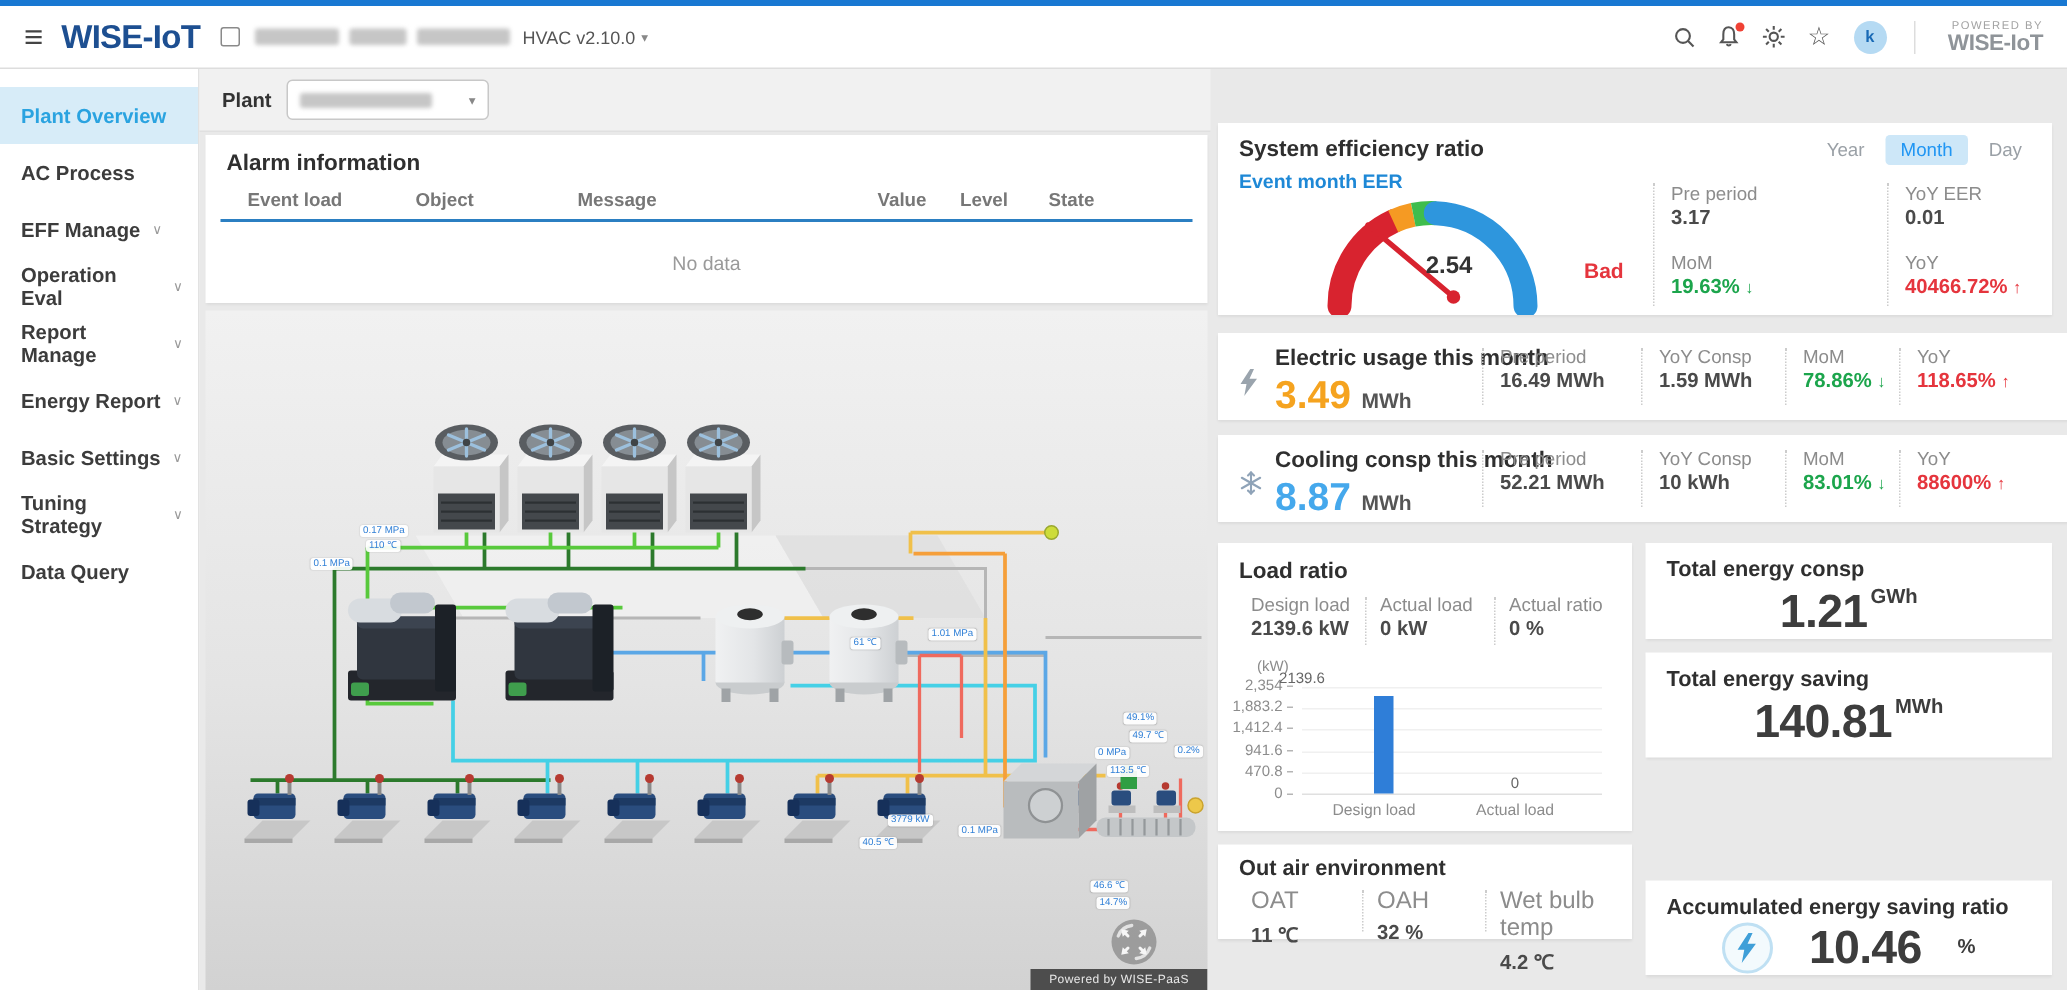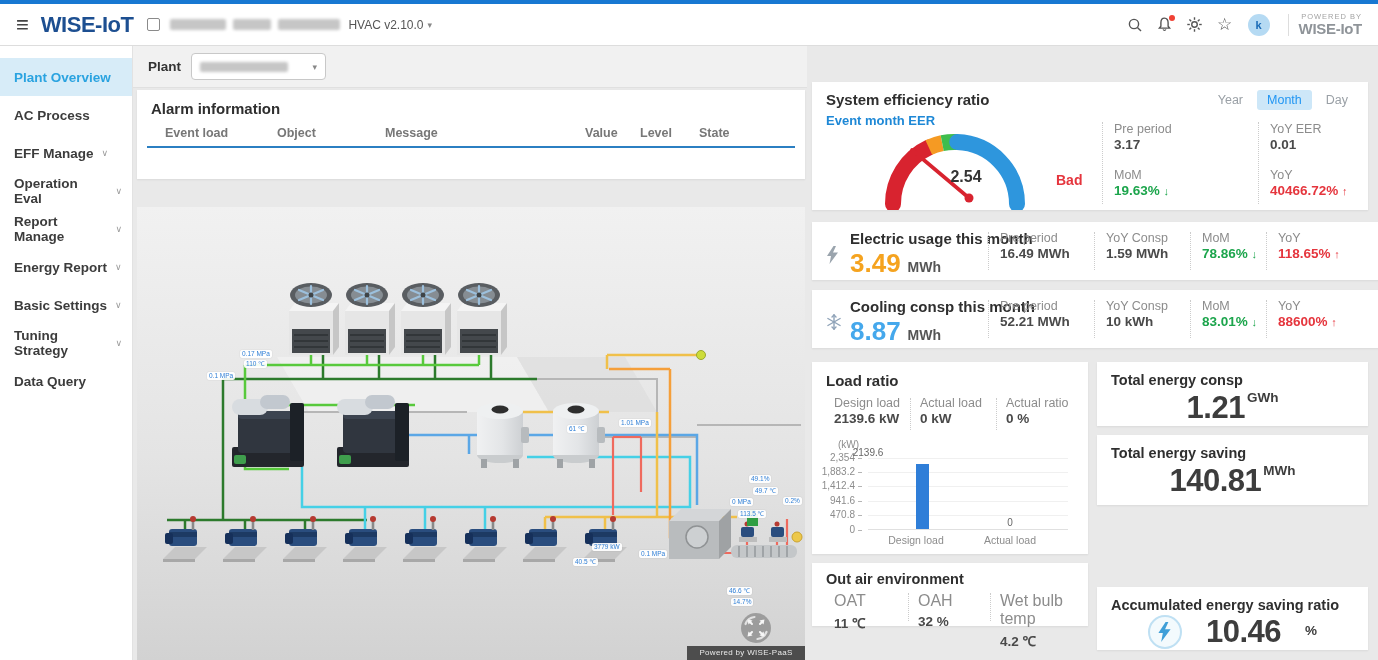--- a/index.html
+++ b/index.html
@@ -18,21 +18,21 @@
   .b1{width:56px}.b2{width:38px}.b3{width:62px}
   .apptitle { font-size:12px; color:#555; margin-right:4px; }
   .caret { font-size:9px; color:#888; }
   .hspacer { flex:1; }
   .hicon { width:30px; height:30px; display:flex; align-items:center; justify-content:center; position:relative; cursor:pointer; color:#555; }
   .hicon svg { display:block; }
   .bell-dot { position:absolute; top:5px; right:5px; width:6px; height:6px; border-radius:50%; background:#f04134; }
   .star-glyph { font-size:17px; color:#555; }
   .avatar { width:22px; height:22px; border-radius:50%; background:#b5daf3; color:#1869b5; font-size:11px; font-weight:700; display:flex; align-items:center; justify-content:center; margin:0 8px; cursor:pointer; }
   .hdr-divider { width:1px; height:22px; background:#ddd; margin:0 10px; }
-  .powered { text-align:right; margin-right:16px; line-height:1.05; }
+  .powered { text-align:right; margin-right:16px; line-height:1.05;margin-left:12px; }
   .powered .l1 { font-size:7.5px; color:#a3a3a3; letter-spacing:1px; }
   .powered .l2 { font-size:15px; font-weight:800; color:#8f9499; letter-spacing:-0.3px; }
 
   
   nav { position:absolute; left:0; top:46px; width:133px; height:614px; background:#fff; border-right:1px solid #e2e2e2; padding-top:12px; }
   .nav-item { height:38px; display:flex; align-items:center; padding:0 10px 0 14px; font-size:13.5px; color:#3c3c3c; font-weight:600; cursor:pointer; }
   .nav-item .chev { font-size:9px; color:#999; margin-left:8px; font-weight:400; }
   .nav-item.active { background:#d7ecf8; color:#2aa3e0; }
 
   
@@ -44,21 +44,21 @@
 
   
   .card { position:absolute; background:#fff; box-shadow:0 1px 2px rgba(0,0,0,.07); }
   .card-title { font-size:15px; font-weight:700; color:#2f2f2f; }
   .stat .lbl { font-size:12.5px; color:#8c8c8c; }
   .stat .val { font-size:13.5px; font-weight:700; color:#4a4a4a; margin-top:1px; }
   .green { color:#1ca54c !important; } .red { color:#e5353d !important; }
   .dots { position:absolute; border-left:1px dotted #ccc; }
 
   
-  .alarm { left:137px; top:90px; width:668px; height:89px; }
+  .alarm { left:137px; top:90px; width:668px; height:112px; }
   .alarm .card-title { position:absolute; left:14px; top:10px; }
   .alarm-head { position:absolute; top:36px; left:0; width:668px; height:16px; font-size:12.5px; color:#777; font-weight:600; }
   .alarm-head span { position:absolute; }
   .alarm-underline { position:absolute; top:56px; left:10px; width:648px; border-top:2px solid #2b7fc2; }
   .nodata { position:absolute; top:78px; width:668px; text-align:center; font-size:13px; color:#9a9a9a; }
 
   
   .diagram { position:absolute; left:137px; top:207px; width:668px; height:453px; background:linear-gradient(180deg,#f1f1f1 0%,#e4e4e4 55%,#d2d2d2 100%); overflow:hidden; cursor:grab; }
   .diagram svg { position:absolute; left:0; top:0; }
   .chip { position:absolute; background:rgba(255,255,255,.93); color:#2f7fd6; font-size:6.5px; line-height:8px; padding:0 2px; border-radius:2px; box-shadow:0 0 1px rgba(0,0,0,.25); white-space:nowrap; }
@@ -237,20 +237,21 @@
     <div class="card-title">Alarm information</div>
     <div class="alarm-head">
       <span style="left:28px">Event load</span>
       <span style="left:140px">Object</span>
       <span style="left:248px">Message</span>
       <span style="left:448px">Value</span>
       <span style="left:503px">Level</span>
       <span style="left:562px">State</span>
     </div>
     <div class="alarm-underline"></div>
+    <div class="nodata">No data</div>
   </div>
 
   <div class="diagram">
     <svg width="668" height="453" viewBox="0 0 668 453">
       <defs>
         <linearGradient id="tg" x1="0" y1="0" x2="1" y2="0">
           <stop offset="0" stop-color="#f0f1f2"></stop>
             <stop offset="0.55" stop-color="#e3e5e7"></stop>
             <stop offset="1" stop-color="#cdd0d3"></stop>
         </linearGradient>

